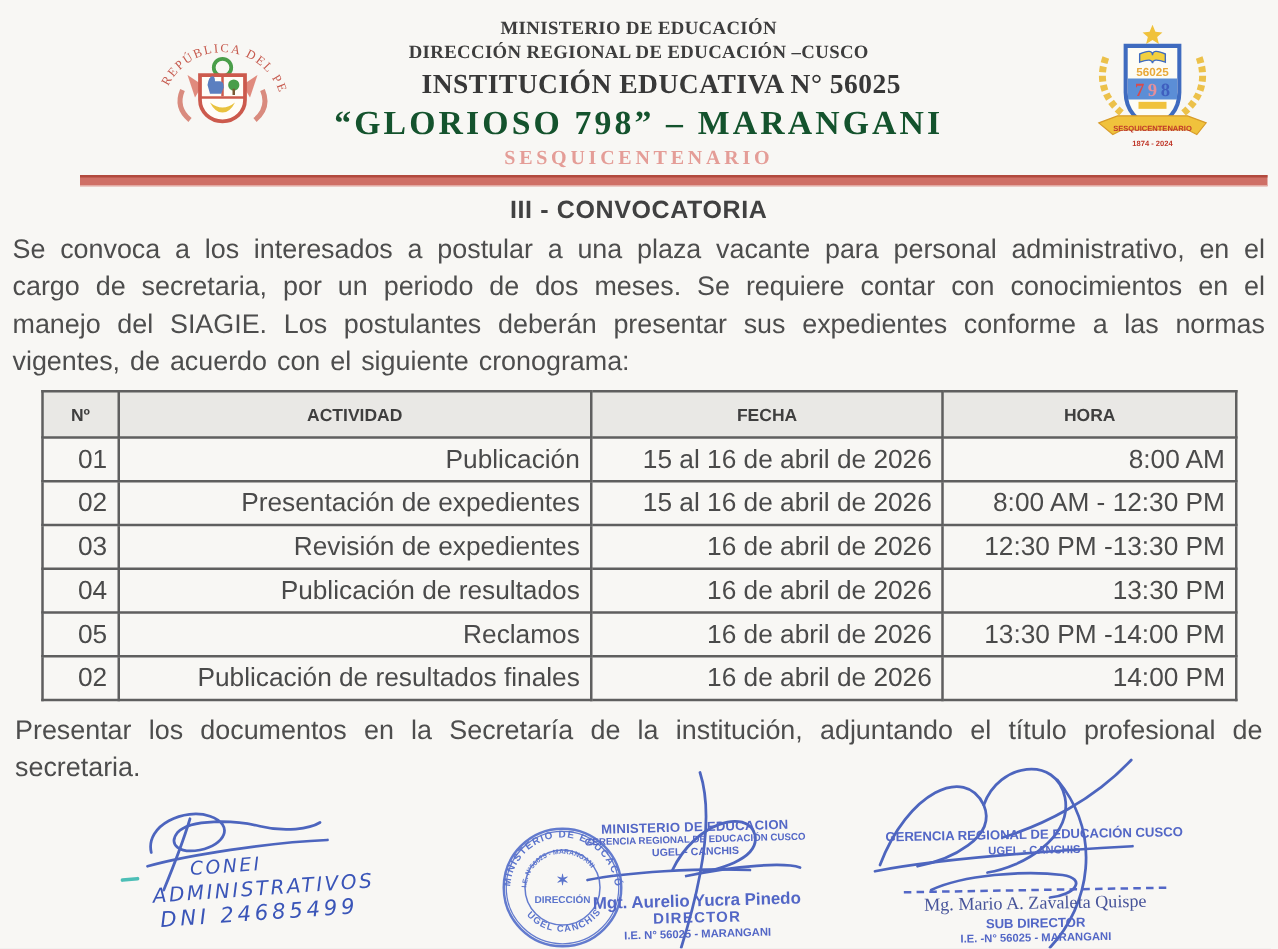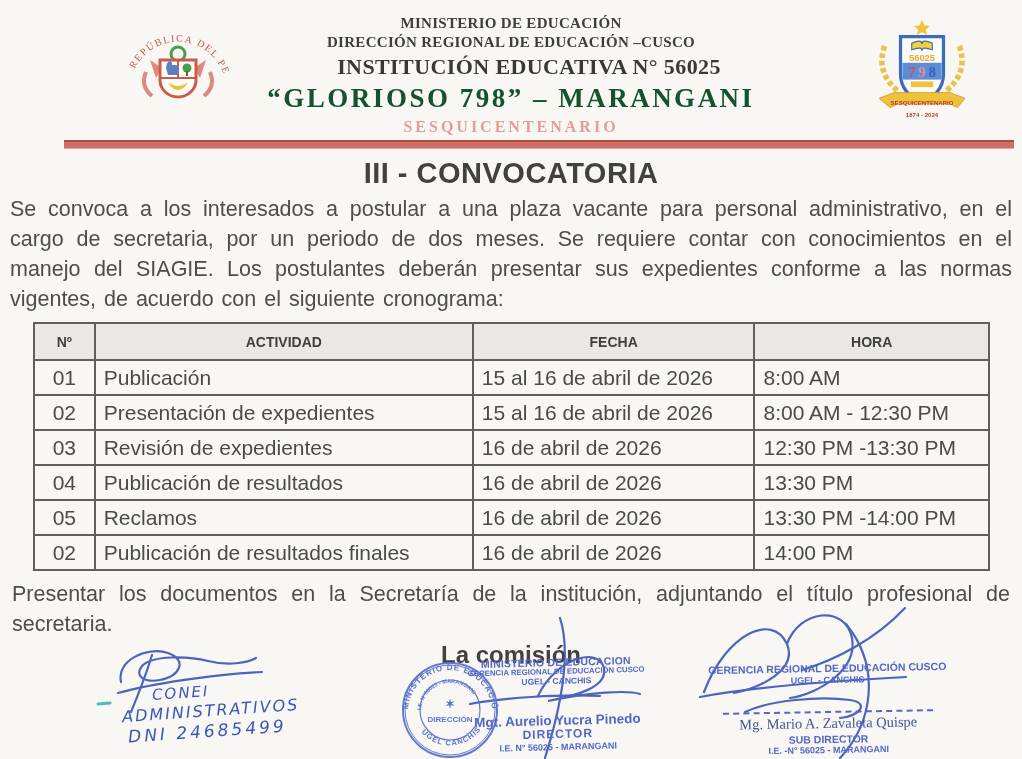--- a/index.html
+++ b/index.html
@@ -15,27 +15,27 @@
   .h-line3{font-family:"Liberation Serif",serif;font-weight:bold;font-size:22px;color:#383838;margin-top:1px;letter-spacing:.4px;padding-left:36px;}
   .h-line4{font-family:"Liberation Serif",serif;font-weight:bold;font-size:27px;color:#14532d;letter-spacing:2.5px;margin-top:2px;}
   .h-line5{font-family:"Liberation Serif",serif;font-weight:bold;font-size:16px;color:#e49d97;letter-spacing:3px;margin-top:1px;}
   .seal{position:absolute;top:14px;}
   .seal-left{left:116px;}
   .seal-right{left:866px;top:18px;}
   
   .red-rule{margin:2px auto 0 64px;width:950px;height:6px;background:#cf7066;
     border-top:2px solid #b24a3e;border-bottom:1px solid #e2aaa2;}
   
-  .doc-title{margin-top:8px;text-align:center;font-size:29px;font-weight:bold;color:#414141;letter-spacing:.5px;}
+  .doc-title{margin-top:8px;text-align:center;font-size:20px;font-weight:bold;color:#414141;letter-spacing:.5px;}
   .intro{margin:4px 10px 0 10px;font-size:21.5px;line-height:30px;text-align:justify;word-spacing:2px;color:#4d4d4d;}
   
   table.crono{border-collapse:collapse;margin:8px 0 0 33px;width:957px;font-size:21px;color:#4a4a4a;}
   table.crono th,table.crono td{border:2px solid #5f5f5f;padding:1px 8px;}
   table.crono th{background:#e9e8e5;font-weight:bold;color:#3f3f3f;height:33px;font-size:14px;}
-  table.crono td{height:31px;}
+  table.crono td{height:31px;text-align:right;}
   td.c-num{text-align:center;width:44px;}
   td.c-act{width:376px;}
   td.c-fec{width:278px;}
   td.c-hor{width:227px;}
   
   .note{margin:8px 12px 0 12px;font-size:21.5px;line-height:30px;text-align:justify;word-spacing:1px;color:#4d4d4d;}
   .commission{margin-top:2px;text-align:center;font-size:24px;font-weight:bold;color:#414141;}
   
   .sig-zone{position:absolute;left:0;top:600px;width:1022px;height:159px;}
   .sig-svg{position:absolute;left:0;top:0;}
@@ -169,21 +169,20 @@
       <tr>
         <td class="c-num">02</td>
         <td class="c-act">Publicación de resultados finales</td>
         <td class="c-fec">16 de abril de 2026</td>
         <td class="c-hor">14:00 PM</td>
       </tr>
     </tbody>
   </table>
 
   <p class="note">Presentar los documentos en la Secretaría de la institución, adjuntando el título profesional de secretaria.</p>
-  <div class="commission">La comisión</div>
 
   <div class="sig-zone">
 
     <svg class="sig-svg" width="1022" height="159" viewBox="0 0 1022 159">
       <g stroke="#3a55b8" stroke-width="2.2" fill="none" stroke-linecap="round" opacity="0.9">
 
         <g>
           <path d="M121,82 C116,60 148,46 168,53 C188,60 180,76 160,80 C144,83 134,76 142,66 C152,55 188,56 208,61 C228,66 248,63 256,58"></path>
           <path d="M118,93 C150,84 215,74 262,72"></path>
           <path d="M152,55 C146,75 138,95 131,112"></path>

